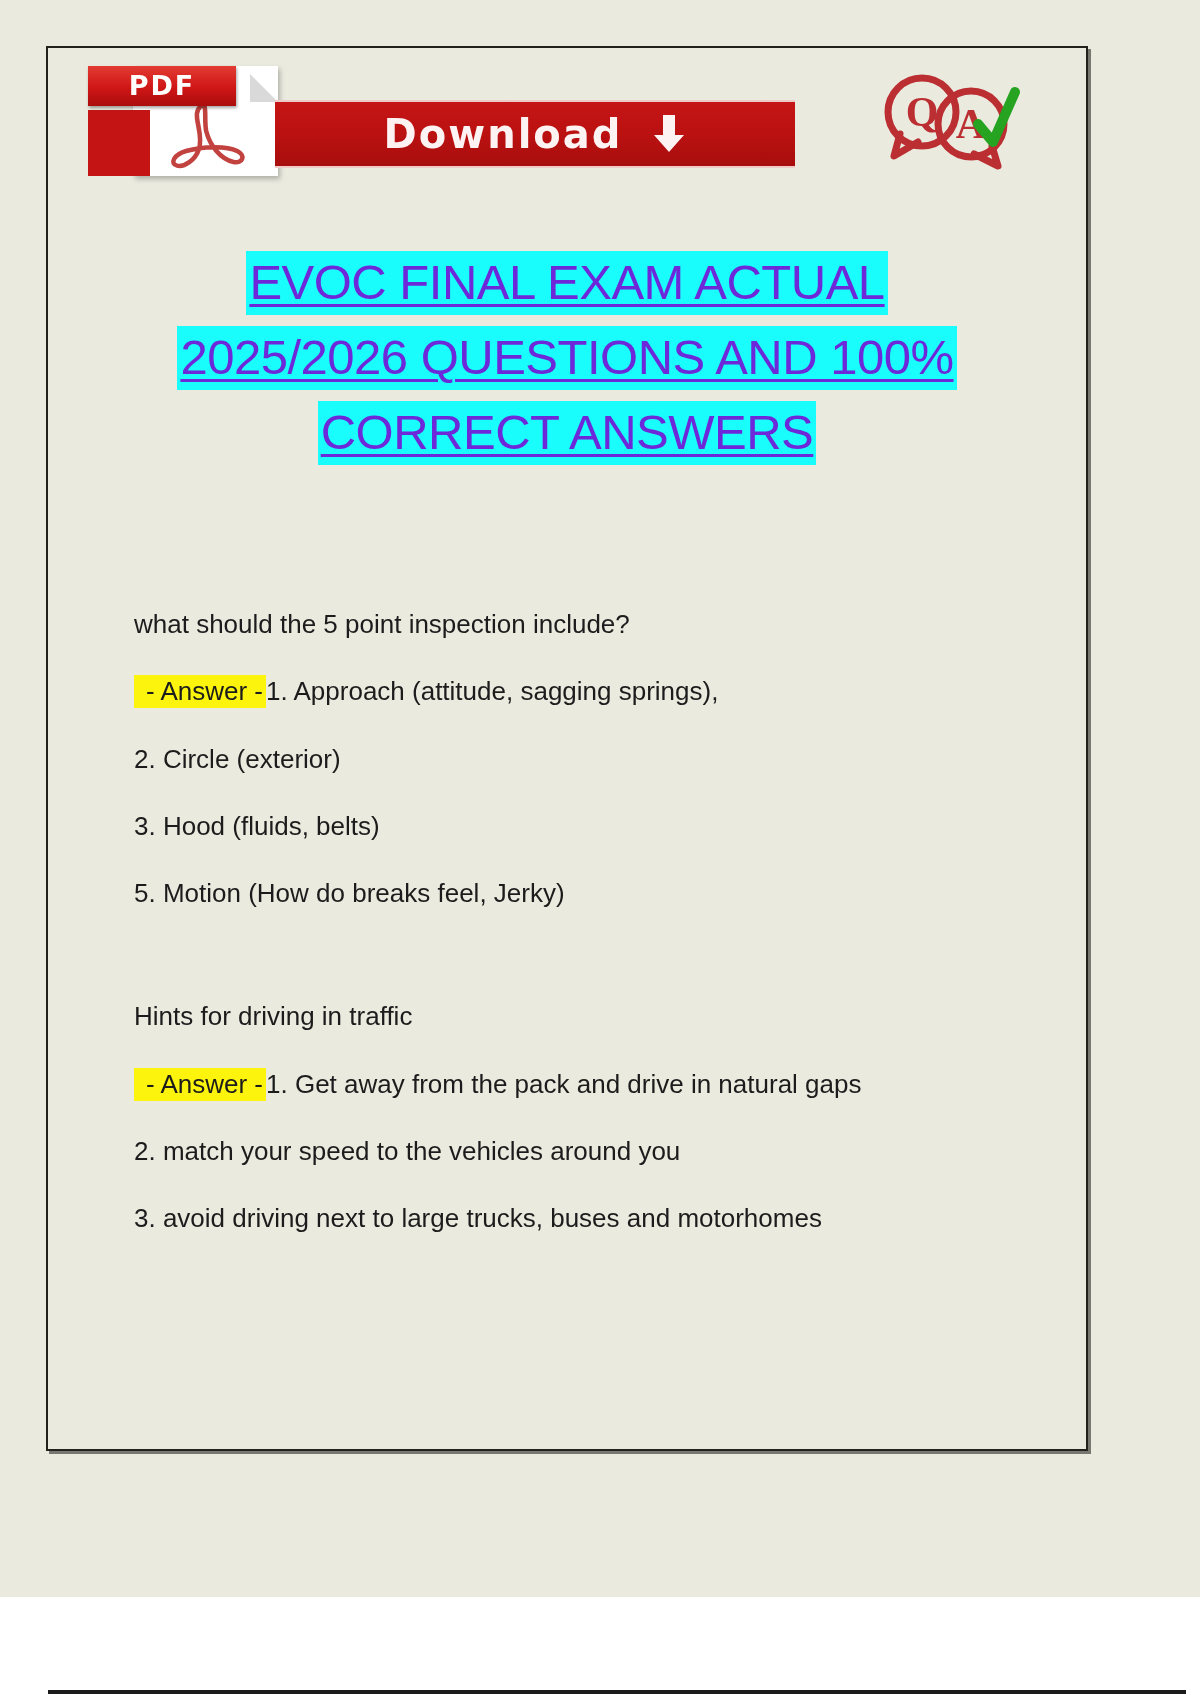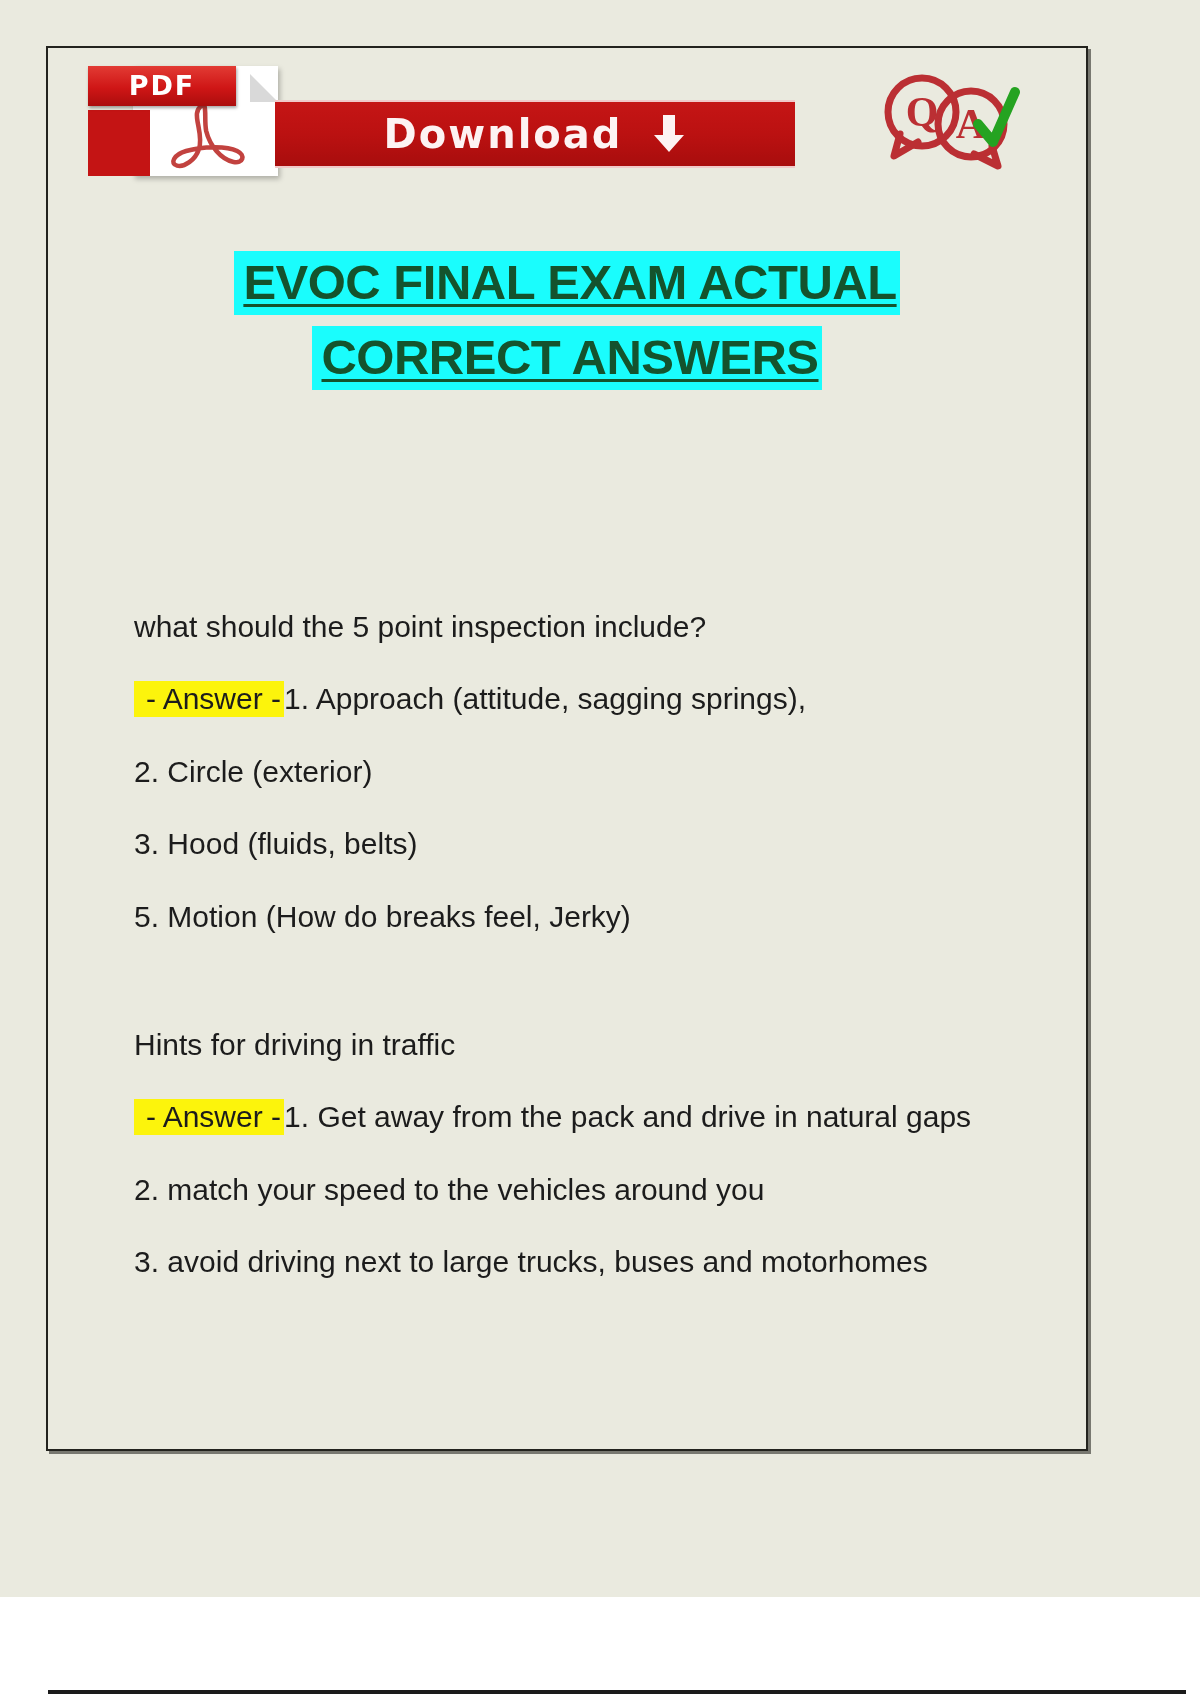--- a/index.html
+++ b/index.html
@@ -167,44 +167,44 @@
     text-align: center;
   }
   .title-line {
     margin: 0 0 26px 0;
     line-height: 1.0;
   }
   .title-line:last-child { margin-bottom: 0; }
   .title-text {
     display: inline;
     background: #1afdfd;
-    color: #14532d;
+    color: #6d28d9;
     font-family: "Liberation Sans", sans-serif;
-    font-weight: bold;
+    font-weight: normal;
     font-size: 49px;
     letter-spacing: -0.5px;
     text-decoration: underline;
     text-underline-offset: 5px;
     text-decoration-thickness: 3px;
-    padding: 4px 3px 6px 9px;
+    padding: 4px 3px 6px 3px;
     box-decoration-break: clone;
     transform: scaleX(0.93);
     transform-origin: center;
   }
 
   
   .body-block {
     position: absolute;
     left: 86px;
     top: 560px;
     right: 40px;
   }
   .q-line, .a-line, .n-line, .blank-line {
     font-family: "Liberation Sans", sans-serif;
-    font-size: 30px;
+    font-size: 26px;
     color: #1c1c1c;
     line-height: 1.28;
     margin: 0 0 34px 0;
     white-space: nowrap;
   }
   .blank-line {
     height: 22px;
     margin-bottom: 34px;
   }
   .hl-answer {
@@ -253,20 +253,23 @@
 
       <path d="M104 58 L119 76 L141 26" fill="none" stroke="#25a321" stroke-width="10" stroke-linecap="round" stroke-linejoin="round"></path>
     </svg>
   </div>
 
   <div class="title-block">
     <div class="title-line">
       <span class="title-text">EVOC FINAL EXAM ACTUAL</span>
     </div>
     <div class="title-line">
+      <span class="title-text">2025/2026 QUESTIONS AND 100%</span>
+    </div>
+    <div class="title-line">
       <span class="title-text">CORRECT ANSWERS</span>
     </div>
   </div>
 
   <div class="body-block">
 
     <p class="q-line">what should the 5 point inspection include?</p>
     <p class="a-line"><span class="hl-answer">- Answer -</span><span>1. Approach (attitude, sagging springs),</span></p>
     <p class="n-line">2. Circle (exterior)</p>
     <p class="n-line">3. Hood (fluids, belts)</p>

